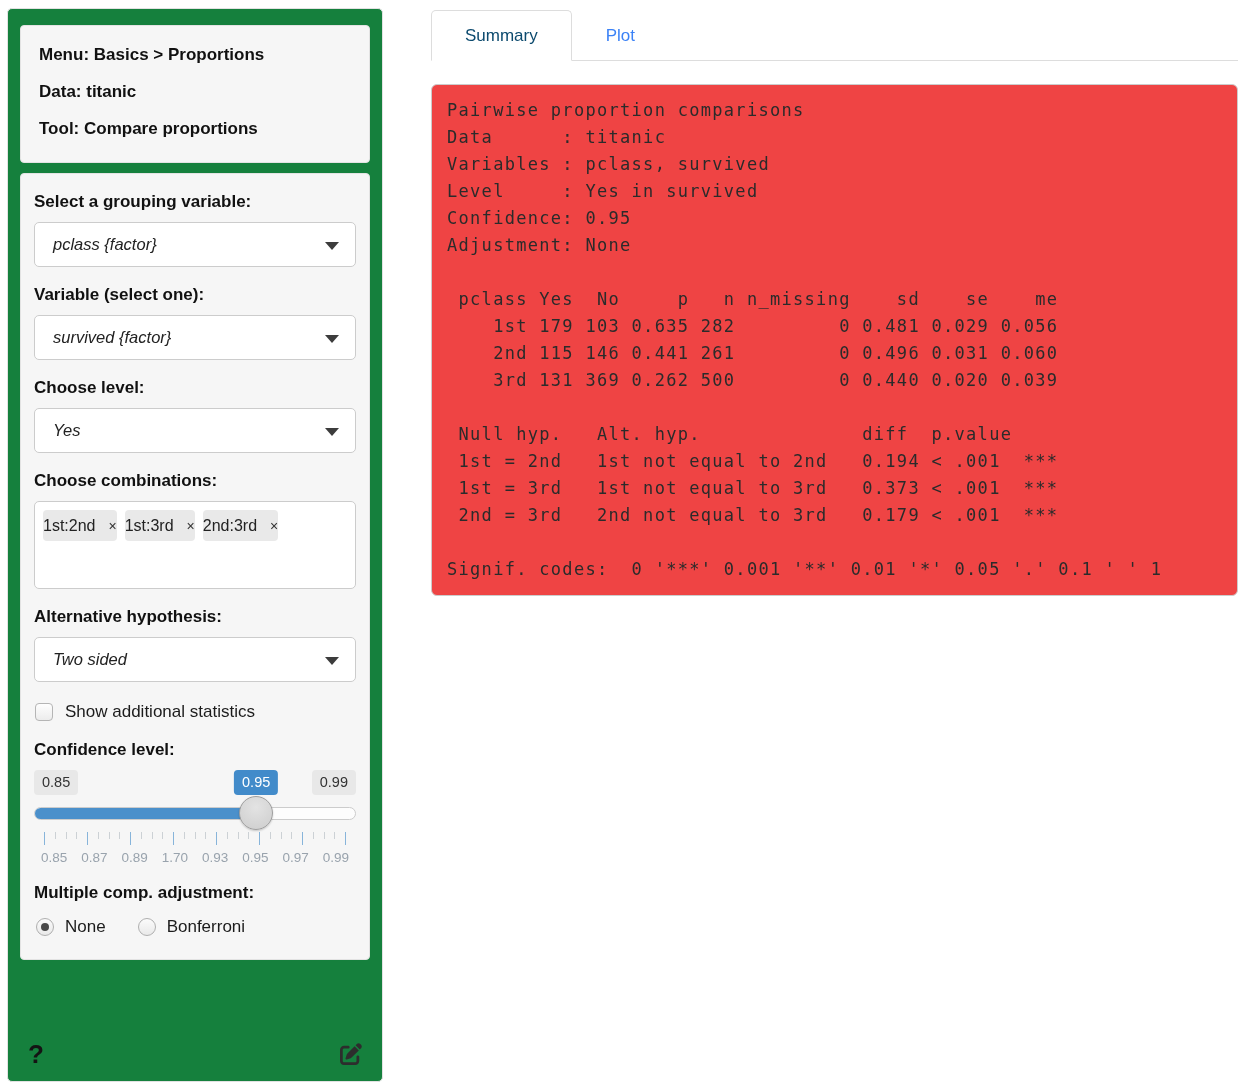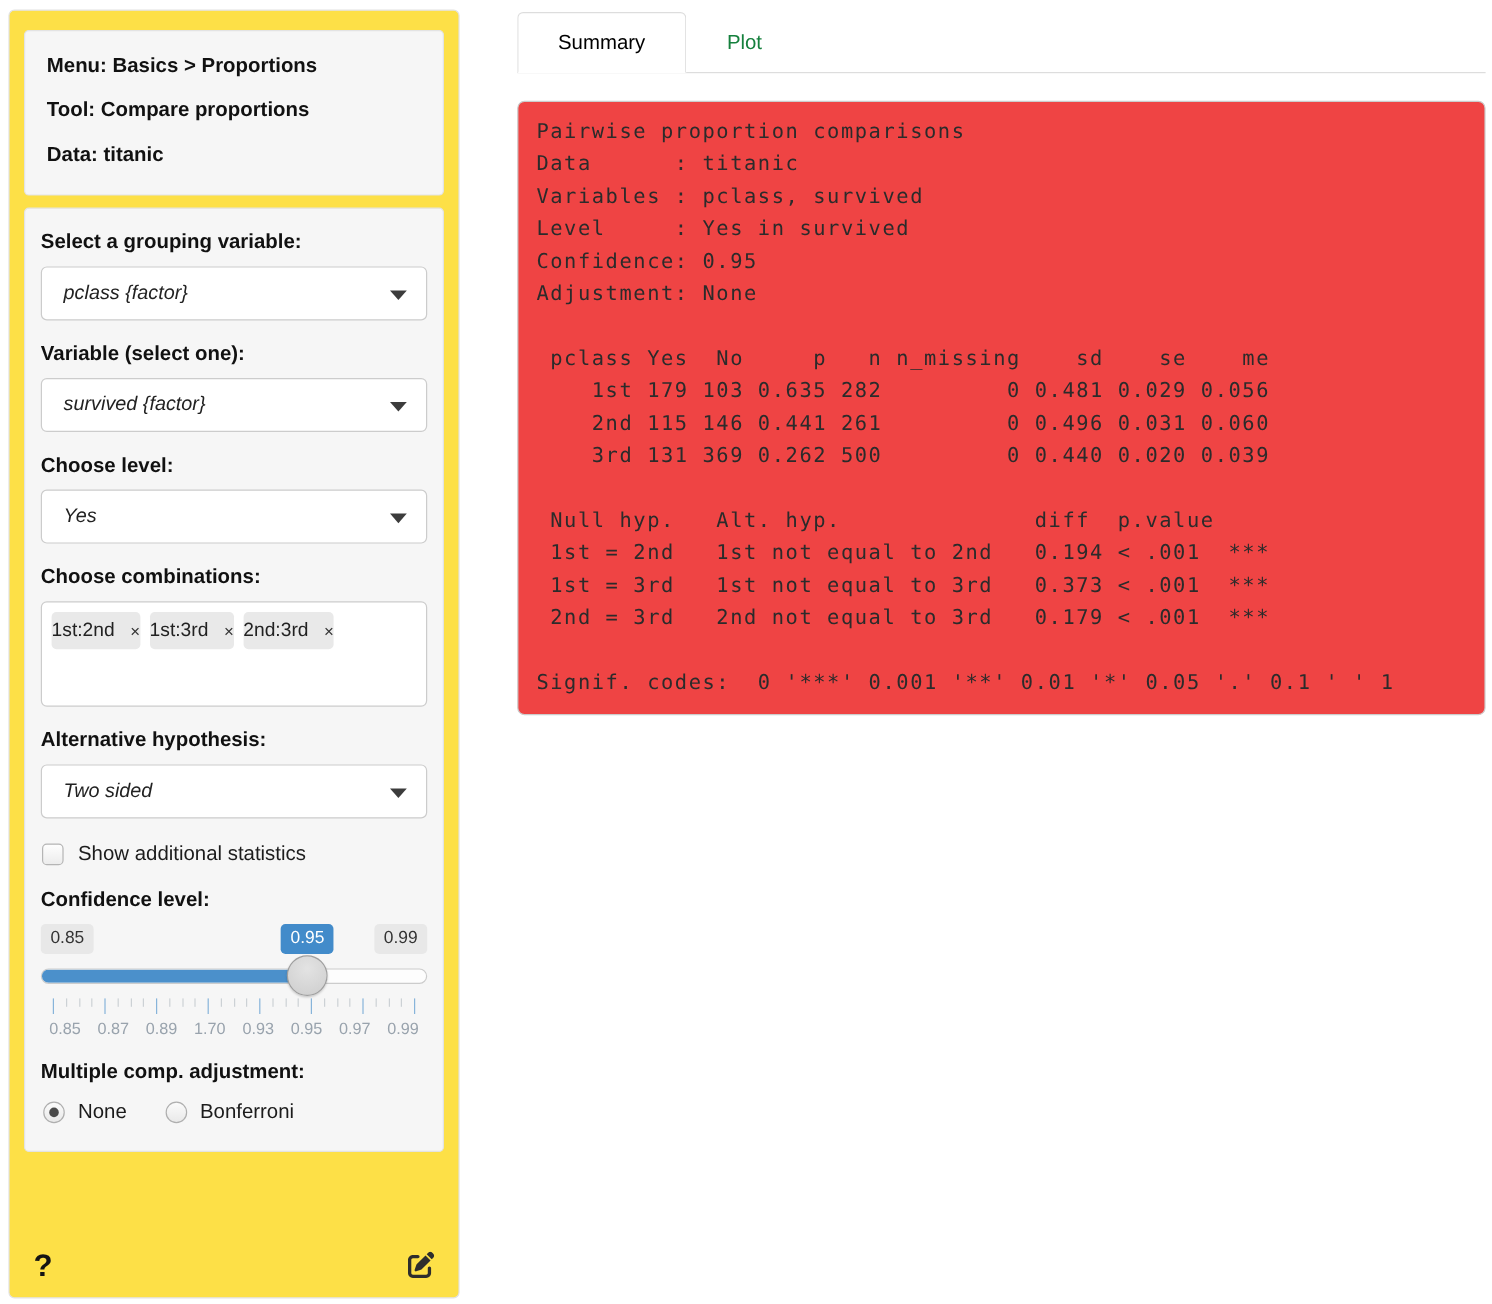--- a/index.html
+++ b/index.html
@@ -5,21 +5,21 @@
   * { box-sizing: border-box; }
   html,body { margin:0; padding:0; }
   body {
     width:1243px; height:1087px; position:relative; overflow:hidden;
     background:#ffffff; font-family:"Liberation Sans", sans-serif; color:#222;
   }
 
   
   .sidebar {
     position:absolute; left:7px; top:8px; width:376px; height:1074px;
-    background:#fde047; border:1px solid #e2e2e2; border-radius:5px;
+    background:#15803d; border:1px solid #e2e2e2; border-radius:5px;
     padding:16px 12px 10px; display:flex; flex-direction:column;
   }
   .well {
     background:#f6f6f6; border:1px solid #e3e3e3; border-radius:4px;
   }
   .well-header { padding:19px 18px 6px; margin-bottom:10px; }
   .well-header .line { font-weight:700; font-size:17px; color:#111; margin:0 0 17px; }
   .well-controls { padding:12px 13px 20px; }
 
   .ctl-label { font-weight:700; font-size:17px; color:#111; margin:18px 0 10px; }
@@ -97,41 +97,41 @@
   .edit-btn { cursor:pointer; line-height:0; }
   .edit-btn svg { width:22px; height:22px; fill:#2d2d2d; }
 
   
   .main { position:absolute; left:431px; top:10px; width:807px; }
   .tabbar { display:flex; border-bottom:1px solid #ddd; }
   .tab {
     padding:15px 33px 14px; font-size:17px; margin-bottom:-1px; cursor:pointer;
     border:1px solid transparent; border-radius:5px 5px 0 0;
   }
-  .tab.active { background:#fff; border-color:#ddd; border-bottom-color:#fff; color:#000000;text-align:right; }
-  .tab.inactive { color:#15803d; }
+  .tab.active { background:#fff; border-color:#ddd; border-bottom-color:#fff; color:#0c4a6e;text-align:right; }
+  .tab.inactive { color:#3b82f6; }
 
   .output {
     margin-top:23px; border:1px solid #ccc; border-radius:6px; background:#ef4444;
     padding:12px 15px;
   }
   .output pre {
     margin:0; font-family:"DejaVu Sans Mono", monospace;
     font-size:17px; line-height:27px; letter-spacing:1.3px; color:#2b2b2b;
   }
 </style>
 </head>
 <body>
 
 <aside class="sidebar">
 
   <div class="well well-header">
     <div class="line">Menu: Basics &gt; Proportions</div>
+    <div class="line">Data: titanic</div>
     <div class="line">Tool: Compare proportions</div>
-    <div class="line">Data: titanic</div>
   </div>
 
   <div class="well well-controls">
 
     <div class="ctl-label first">Select a grouping variable:</div>
     <div class="select">
       <span>pclass {factor}</span>
       <span class="caret"></span>
     </div>
 

